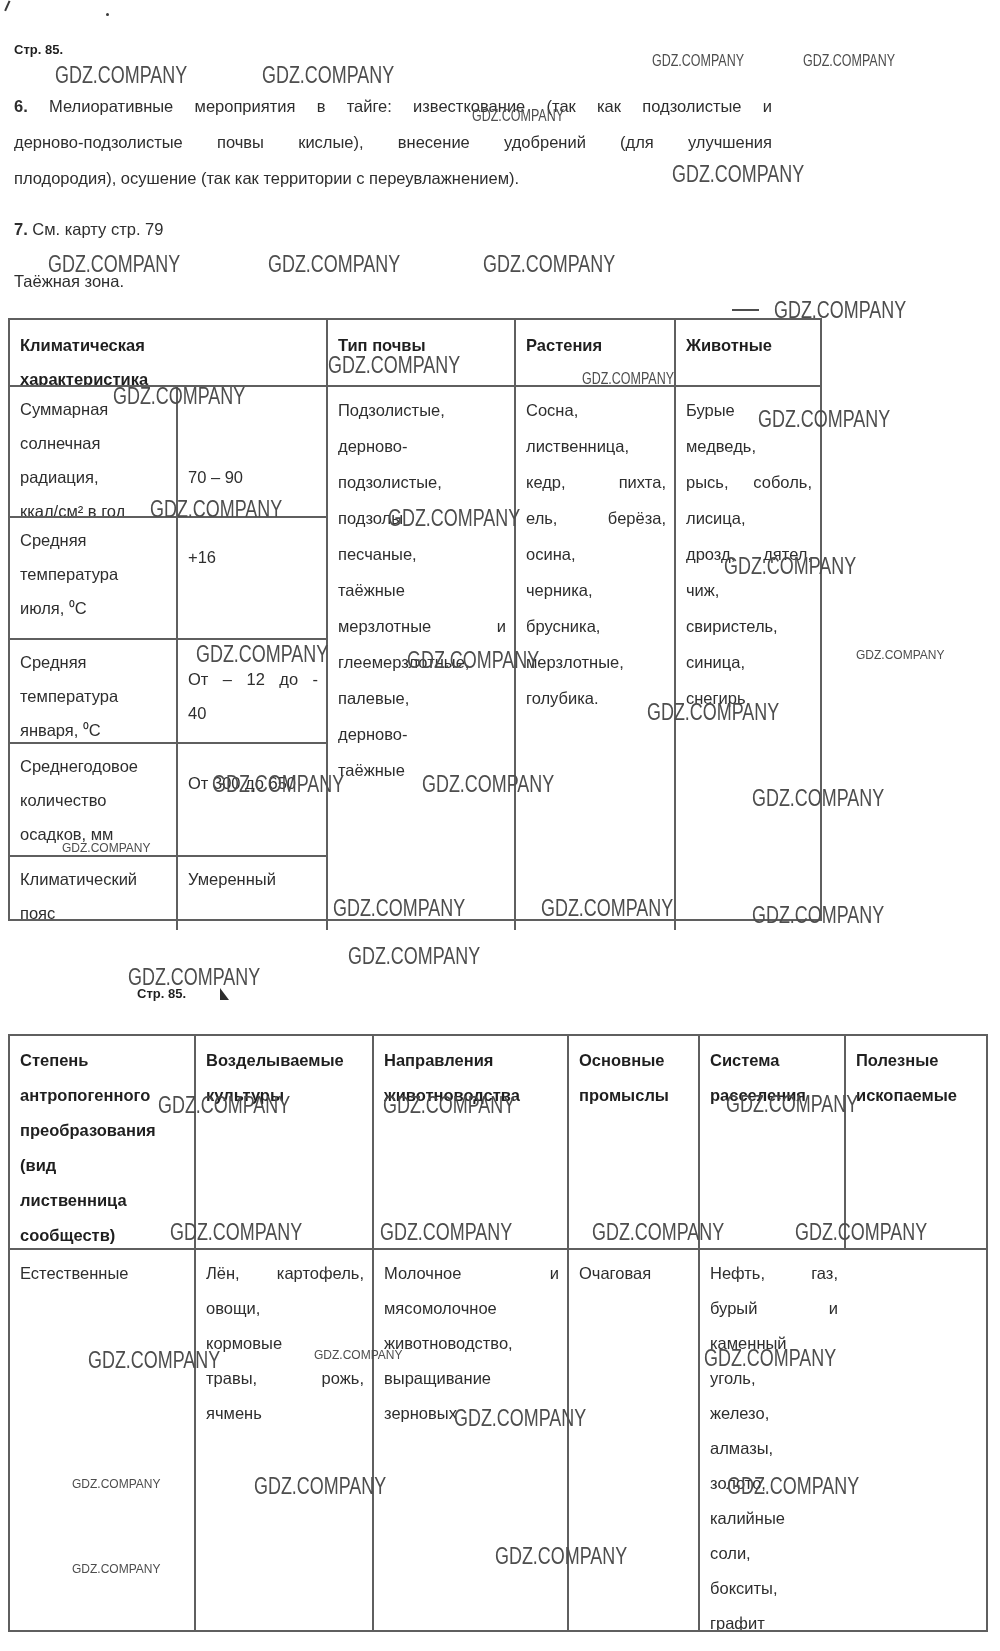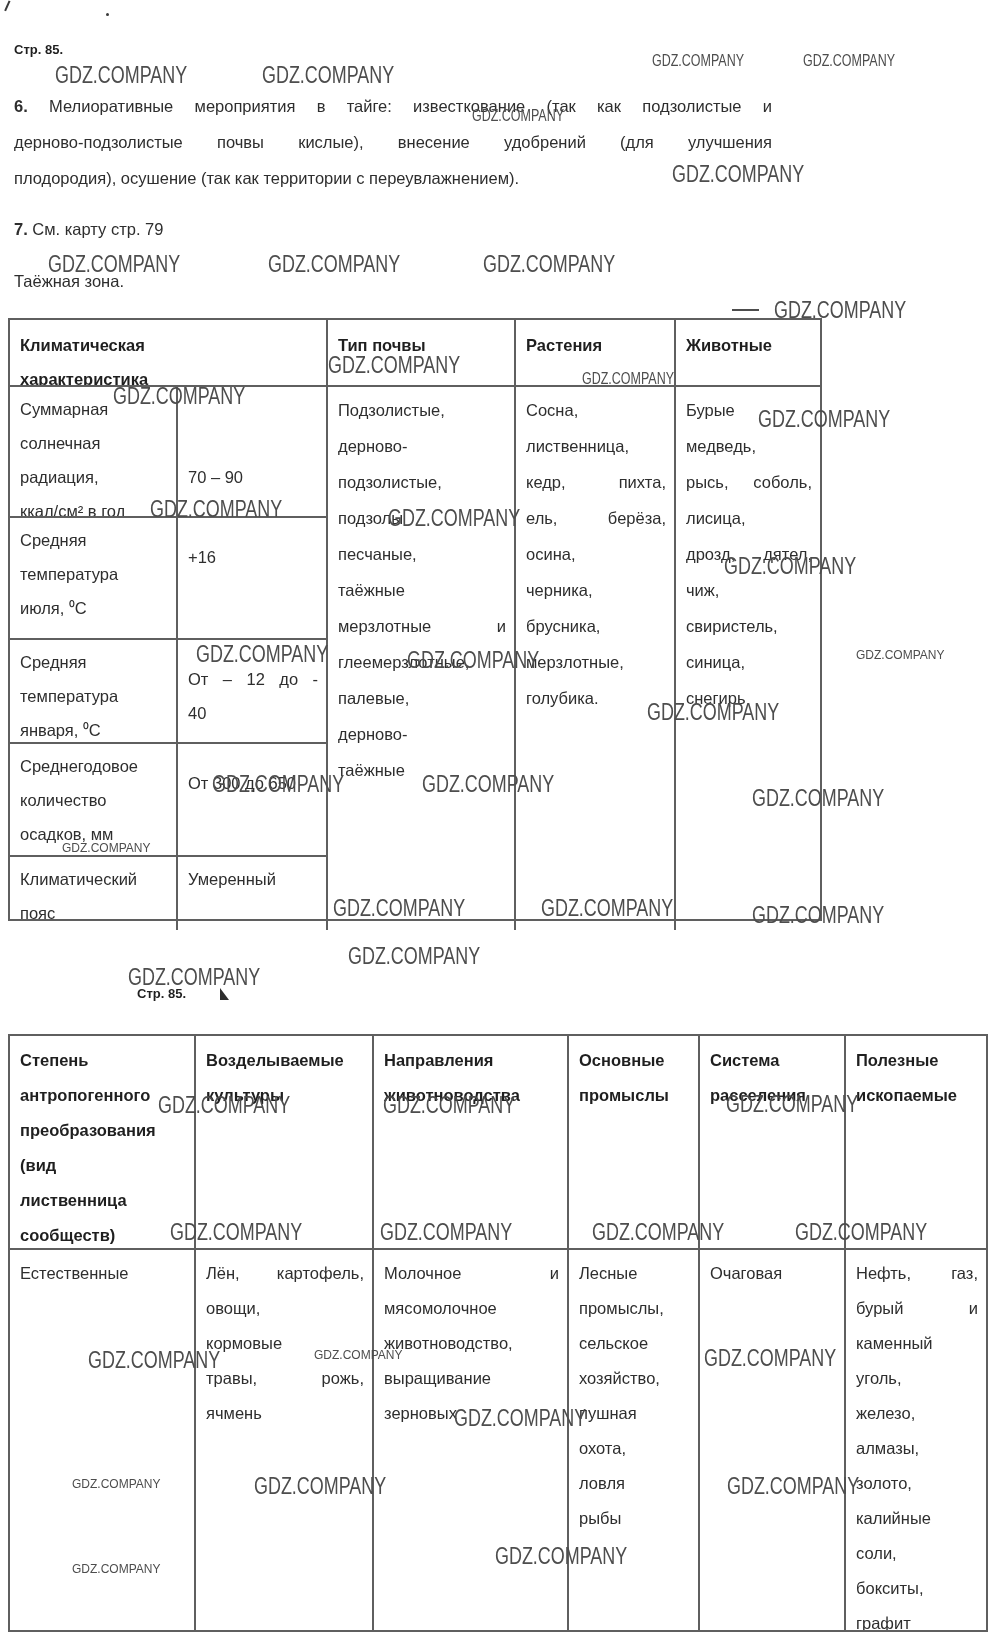--- a/index.html
+++ b/index.html
@@ -218,30 +218,20 @@
         <div class="ln">кормовые</div>
         <div class="ln">травы, рожь,</div>
         <div class="ln">ячмень</div>
       </div>
     <div class="bx br t2c cell">
         <div class="ln">Молочное и</div>
         <div class="ln">мясомолочное</div>
         <div class="ln">животноводство,</div>
         <div class="ln">выращивание</div>
         <div class="ln">зерновых</div>
-      </div>
-    <div class="bx br t2c cell">
-        <div class="ln">Лесные</div>
-        <div class="ln">промыслы,</div>
-        <div class="ln">сельское</div>
-        <div class="ln">хозяйство,</div>
-        <div class="ln">пушная</div>
-        <div class="ln">охота,</div>
-        <div class="ln">ловля</div>
-        <div class="ln">рыбы</div>
       </div>
     <div class="bx br t2c cell">
         <div class="ln">Очаговая</div>
       </div>
     <div class="bx t2c cell">
         <div class="ln">Нефть, газ,</div>
         <div class="ln">бурый и</div>
         <div class="ln">каменный</div>
         <div class="ln">уголь,</div>
         <div class="ln">железо,</div>

